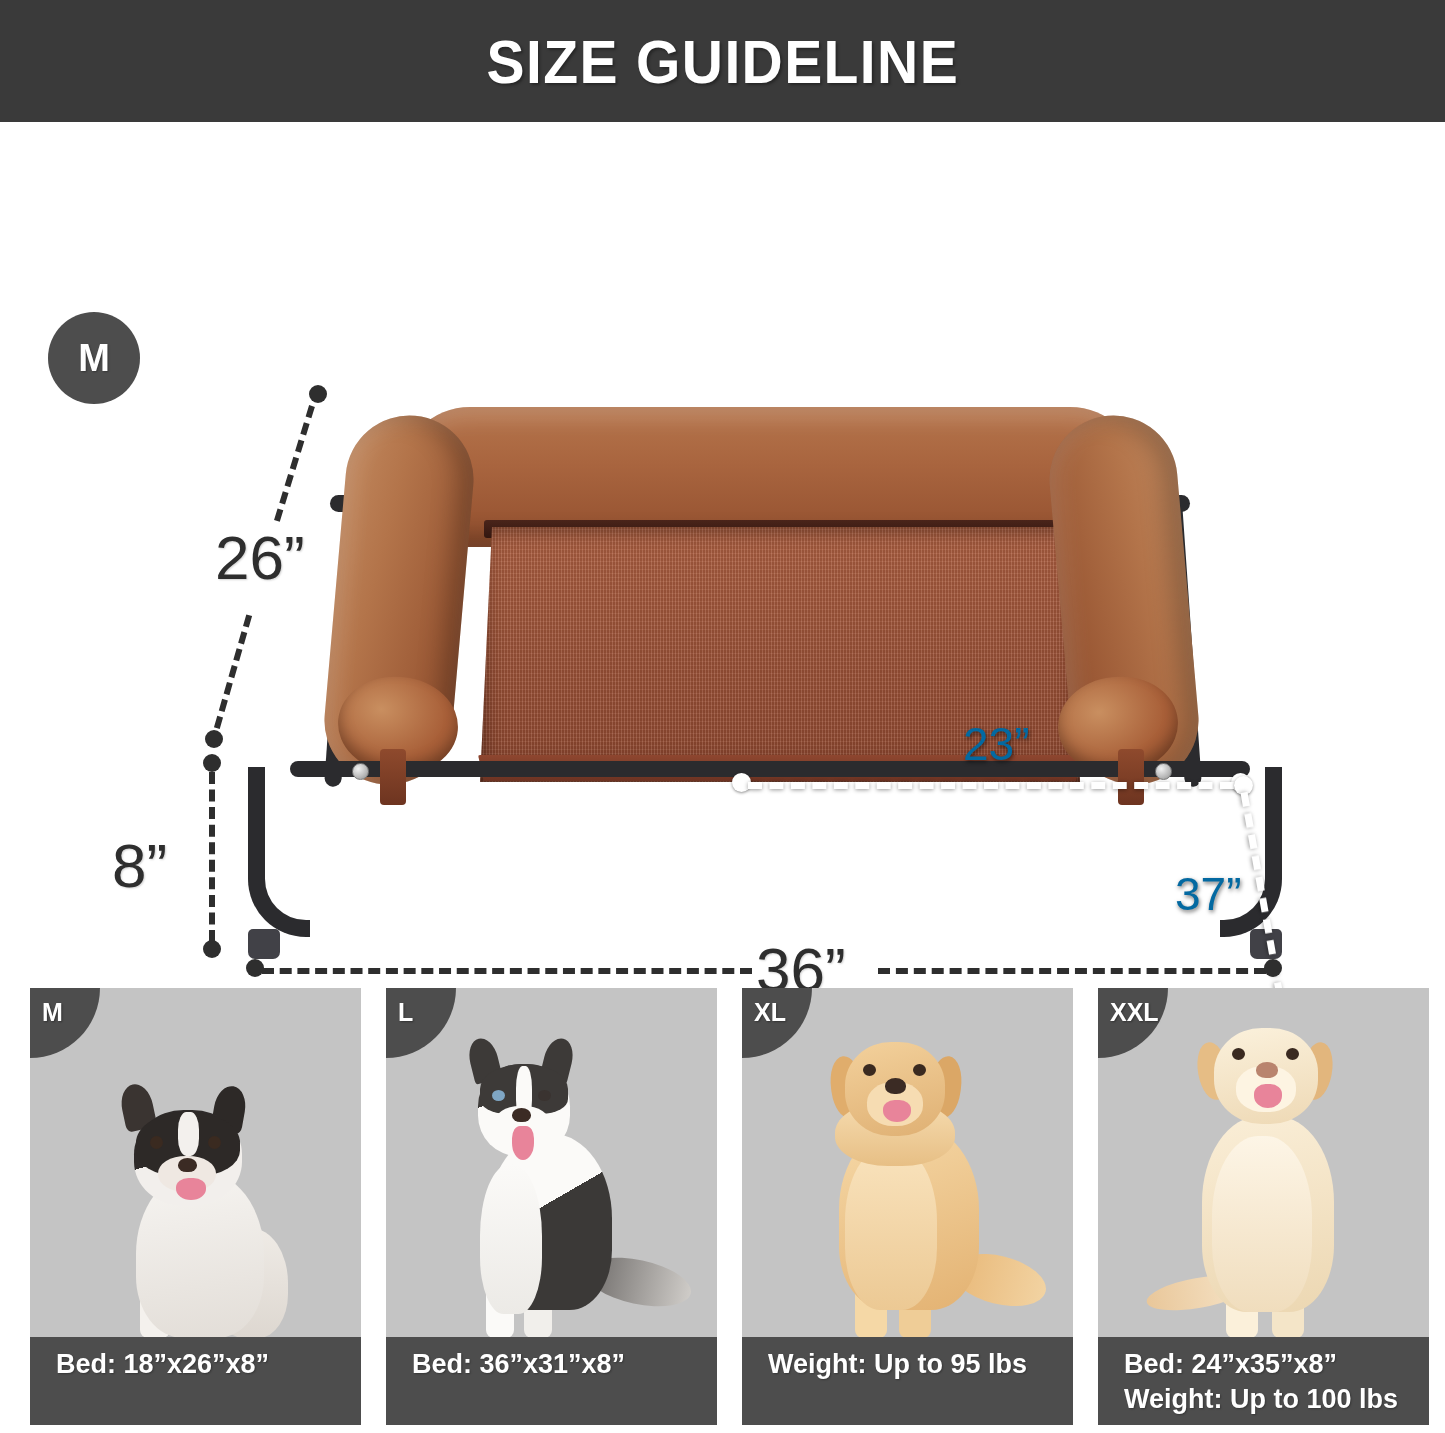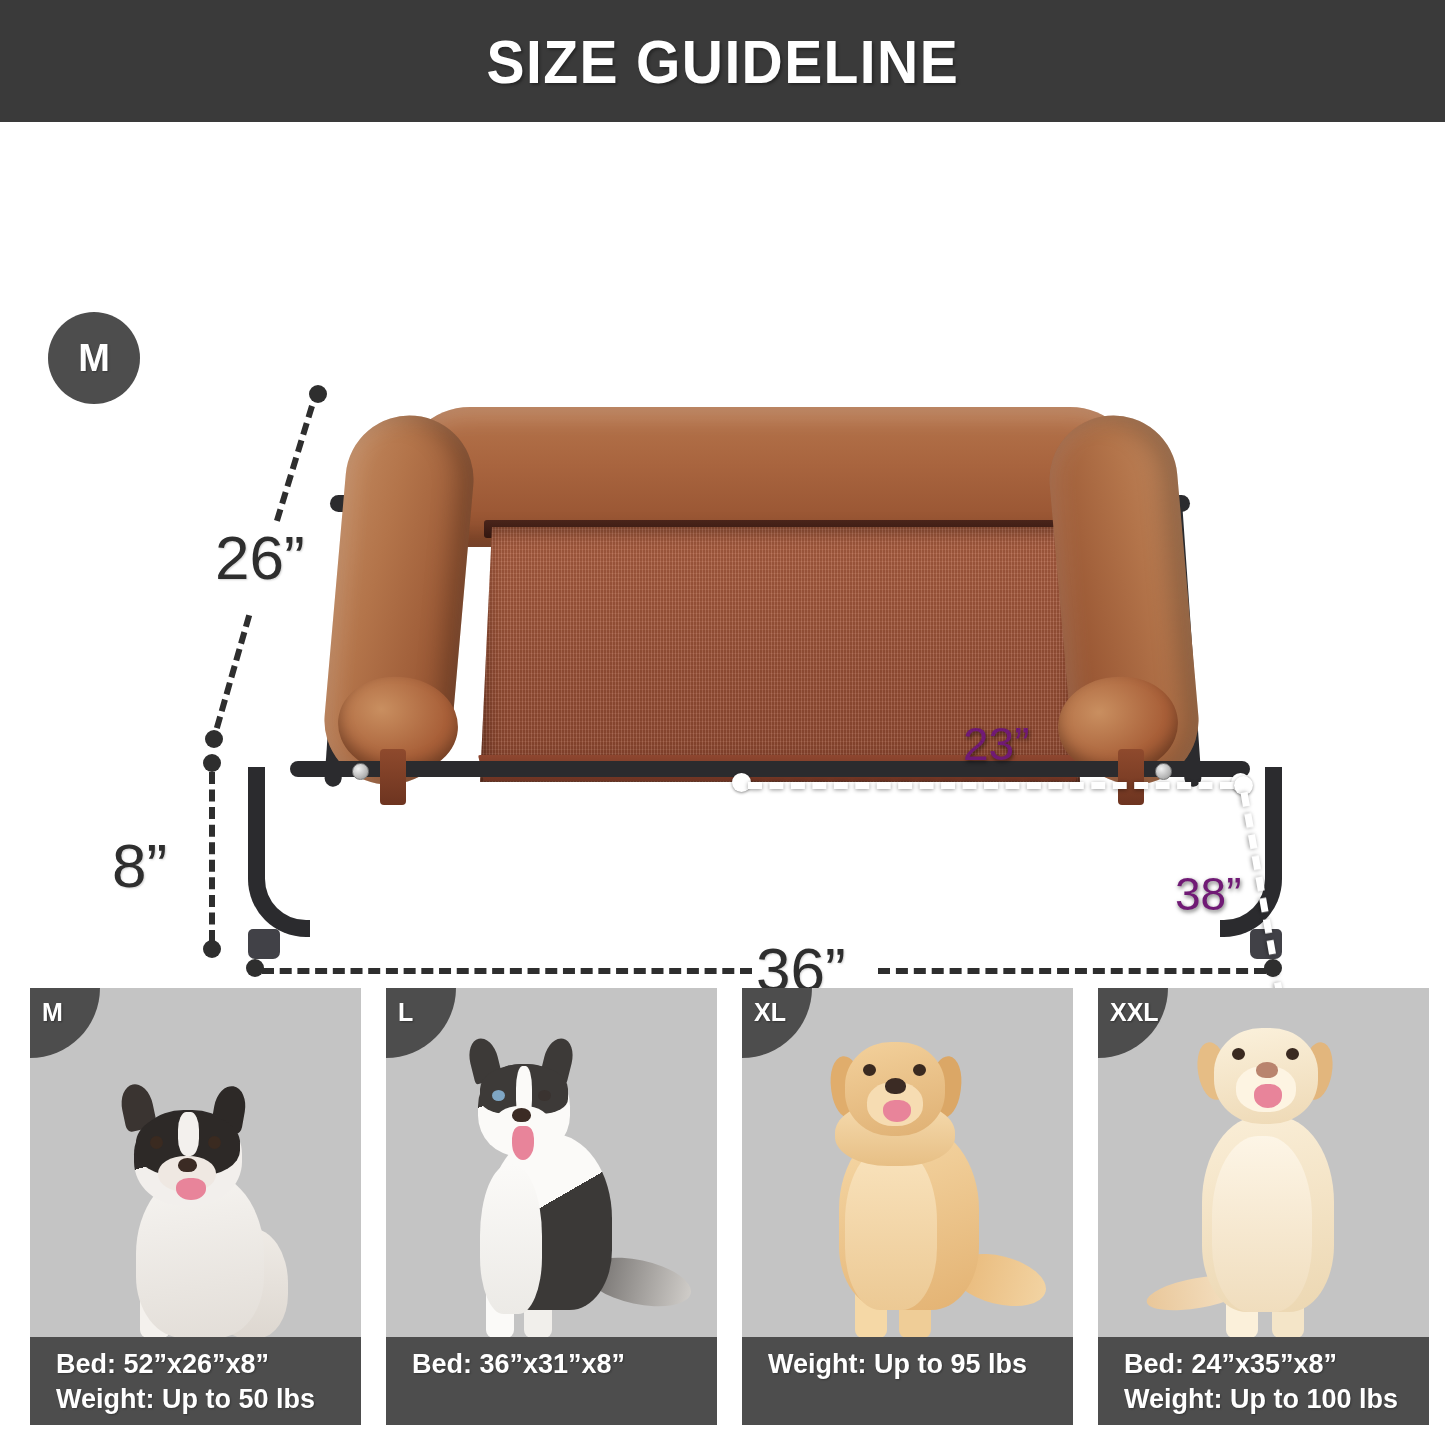--- a/index.html
+++ b/index.html
@@ -140,21 +140,21 @@
   .screw-l{ left:122px; top:386px; }
   .screw-r{ left:925px; top:386px; }
 
   
   .dim-label{
     position:absolute; font-weight:normal;
     font-family:"Liberation Sans Narrow","Liberation Sans",sans-serif;
     white-space:nowrap;
   }
   .dim-dark{ color:#2e2e2e; text-shadow:1px 1px 2px rgba(0,0,0,0.18); }
-  .dim-light{ color:#701a75; text-shadow:1px 2px 4px rgba(0,0,0,0.55); }
+  .dim-light{ color:#0369a1; text-shadow:1px 2px 4px rgba(0,0,0,0.55); }
 
   .dot-dark{
     position:absolute; width:18px; height:18px; border-radius:50%;
     background:#2e2e2e;
   }
   .dot-light{
     position:absolute; width:19px; height:19px; border-radius:50%;
     background:#ffffff; box-shadow:0 1px 3px rgba(0,0,0,0.45);
   }
 
@@ -409,21 +409,21 @@
     <div class="leg-foot foot-r"></div>
 
     <div class="dot-light w23-dot-l"></div>
     <div class="dot-light w23-dot-r"></div>
     <div class="dash-h-light w23-line"></div>
     <div class="dim-label dim-light label23">23”</div>
 
     <div class="dot-light d21-dot-t"></div>
     <div class="dot-light d21-dot-b"></div>
     <div class="dash-diag-light d21-line"></div>
-    <div class="dim-label dim-light label21">38”</div>
+    <div class="dim-label dim-light label21">37”</div>
   </div>
 
   <div class="dot-dark v26-dot-top"></div>
   <div class="dash-diag v26-seg-top"></div>
   <div class="dim-label dim-dark label26">26”</div>
   <div class="dash-diag v26-seg-bot"></div>
   <div class="dot-dark v26-dot-b1"></div>
 
   <div class="dot-dark v8-dot-top"></div>
   <div class="dash-v-dark v8-line"></div>
@@ -455,22 +455,21 @@
         <div class="fr-mask" style="position:absolute;"></div>
         <div class="fr-blaze" style="position:absolute;"></div>
         <div class="dog-eye fr-eye-l"></div>
         <div class="dog-eye fr-eye-r"></div>
         <div class="fr-muzzle" style="position:absolute;"></div>
         <div class="dog-nose fr-nose"></div>
         <div class="dog-tongue fr-tongue"></div>
       </div>
     </div>
     <div class="card-caption">
-      <div>Bed: 52”x26”x8”</div>
-      <div>Weight: Up to 50 lbs</div>
+      <div>Bed: 18”x26”x8”</div>
     </div>
   </div>
 
   <div class="card">
     <div class="card-badge">
       <span>L</span>
     </div>
     <div class="card-photo">
       <div class="dog husky">
         <div class="dog-tail hu-tail"></div>

